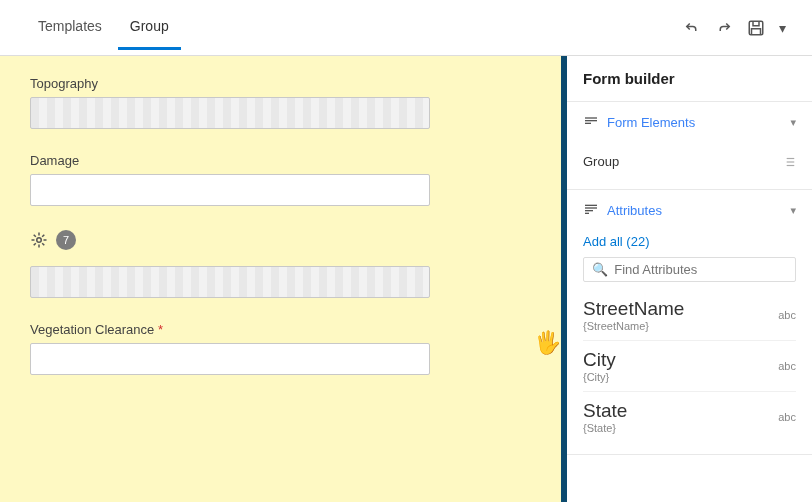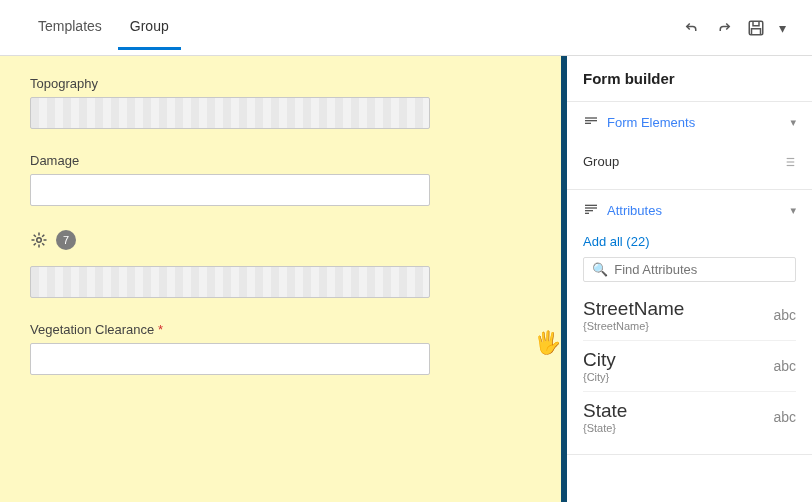--- a/index.html
+++ b/index.html
@@ -238,21 +238,21 @@
       font-size: 19px;
       color: #333;
       font-weight: 400;
     }
     .attribute-key {
       font-size: 11px;
       color: #888;
       margin-top: 0;
     }
     .attribute-type {
-      font-size: 14px;
+      font-size: 11px;
       color: #888;
       align-self: center;
     }
   </style>
 </head>
 <body>
 
 <div class="top-nav">
   <div class="nav-tab">
     <span>Templates</span>

